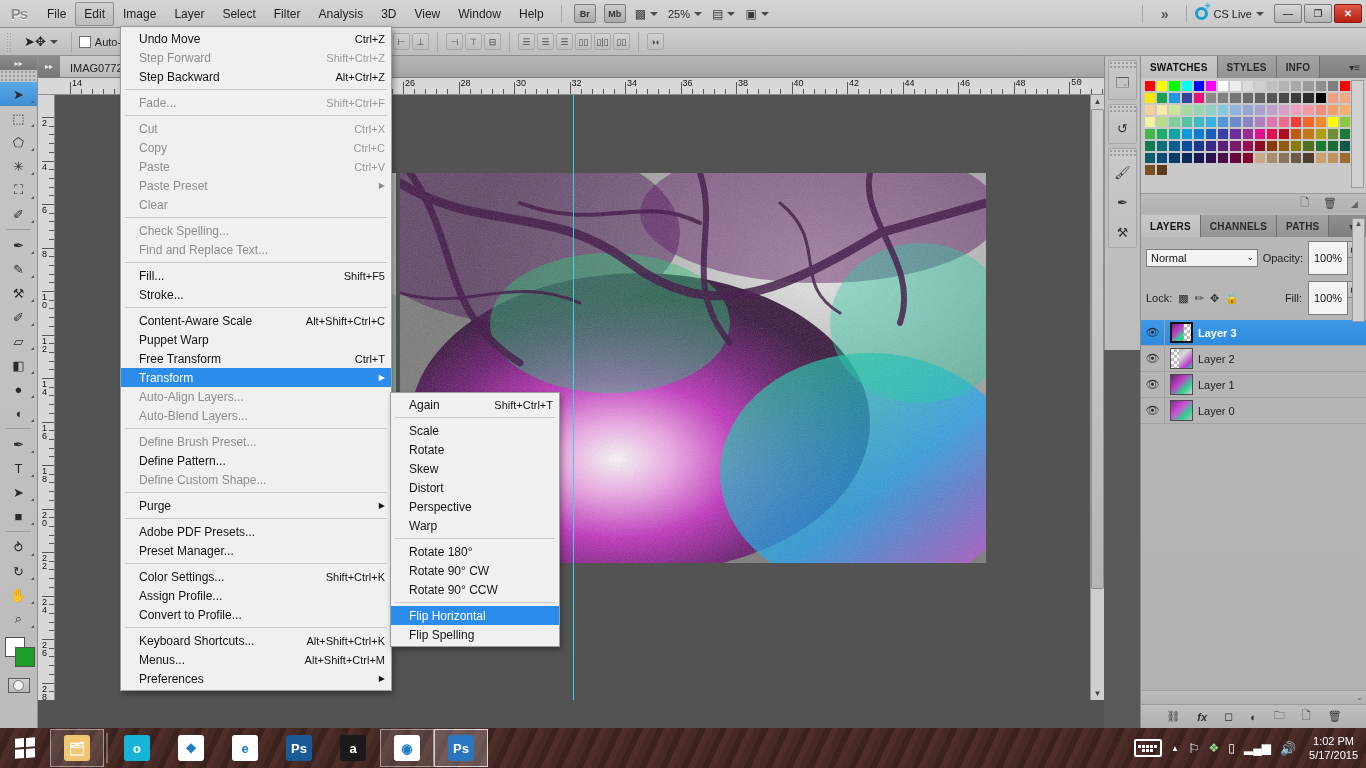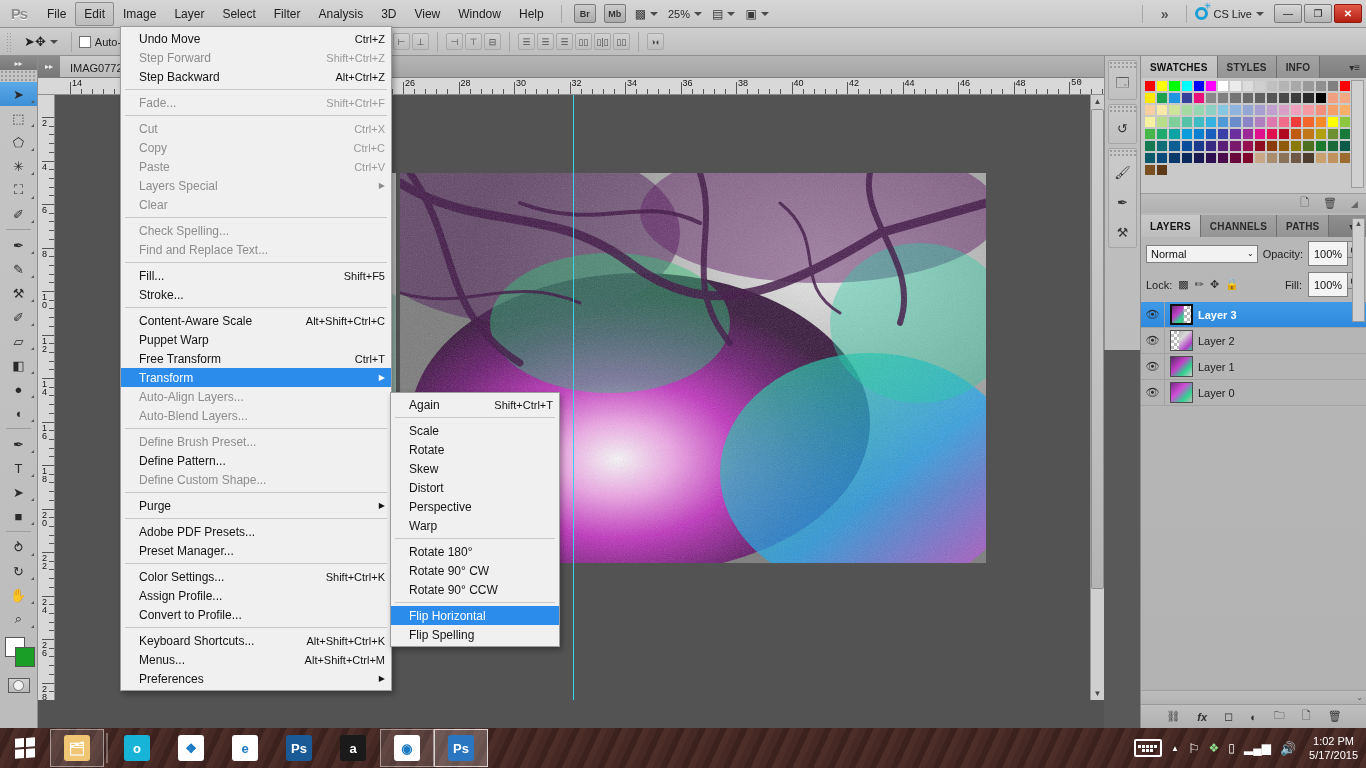--- a/index.html
+++ b/index.html
@@ -191,21 +191,21 @@
      background:#d0d0d0; border:1px solid #9a9a9a; }
   .panel-foot { height:20px; background:linear-gradient(#bdbdbd,#b0b0b0);
      border-top:1px solid #9a9a9a; display:flex; align-items:center;
      justify-content:flex-end; padding-right:8px; gap:14px; font-size:11px; color:#3a3a3a;}
 
   .blendrow { display:flex; align-items:center; padding:4px 5px; gap:5px; }
   .blend-select { width:120px; height:18px; background:#f2f2f2; border:1px solid #7e7e7e;
      font-size:11px; color:#111; padding-left:4px; line-height:16px; display:flex;align-items:center;
      justify-content:space-between; padding-right:3px; }
   .lbl { font-size:11px; color:#1e1e1e; }
-  .numbox { width:40px;height:25px;background:#f4f4f4;border:1px solid #7e7e7e;
+  .numbox { width:40px;height:34px;background:#f4f4f4;border:1px solid #7e7e7e;
      font-size:11px;color:#111; display:flex;align-items:center;justify-content:center;}
   .spin { width:13px;height:17px;background:linear-gradient(#cccccc,#b6b6b6);
      border:1px solid #7e7e7e; border-left:none; display:flex;align-items:center;justify-content:center;font-size:7px;}
   .lockrow { display:flex; align-items:center; padding:2px 5px 5px 5px; gap:6px; }
   .lockicon { font-size:11px; color:#2b2b2b; }
 
   .layerlist { background:#b5b5b5; }
   .layerrow { display:flex; align-items:center; height:26px; border-bottom:1px solid #a2a2a2; }
   .layerrow.sel { background:linear-gradient(#3e9ae8,#2f8ade); }
   .eyecell { width:24px; display:flex;align-items:center;justify-content:center;
@@ -938,21 +938,21 @@
       </div>
       <div class="mrow dis">
         <span>Copy</span>
         <span class="acc">Ctrl+C</span>
       </div>
       <div class="mrow dis">
         <span>Paste</span>
         <span class="acc">Ctrl+V</span>
       </div>
       <div class="mrow dis">
-        <span>Layers Special</span>
+        <span>Paste Preset</span>
         <span class="arrow">▶</span>
       </div>
       <div class="mrow dis">
         <span>Clear</span>
       </div>
       <div class="msep"></div>
       <div class="mrow dis">
         <span>Check Spelling...</span>
       </div>
       <div class="mrow dis">

